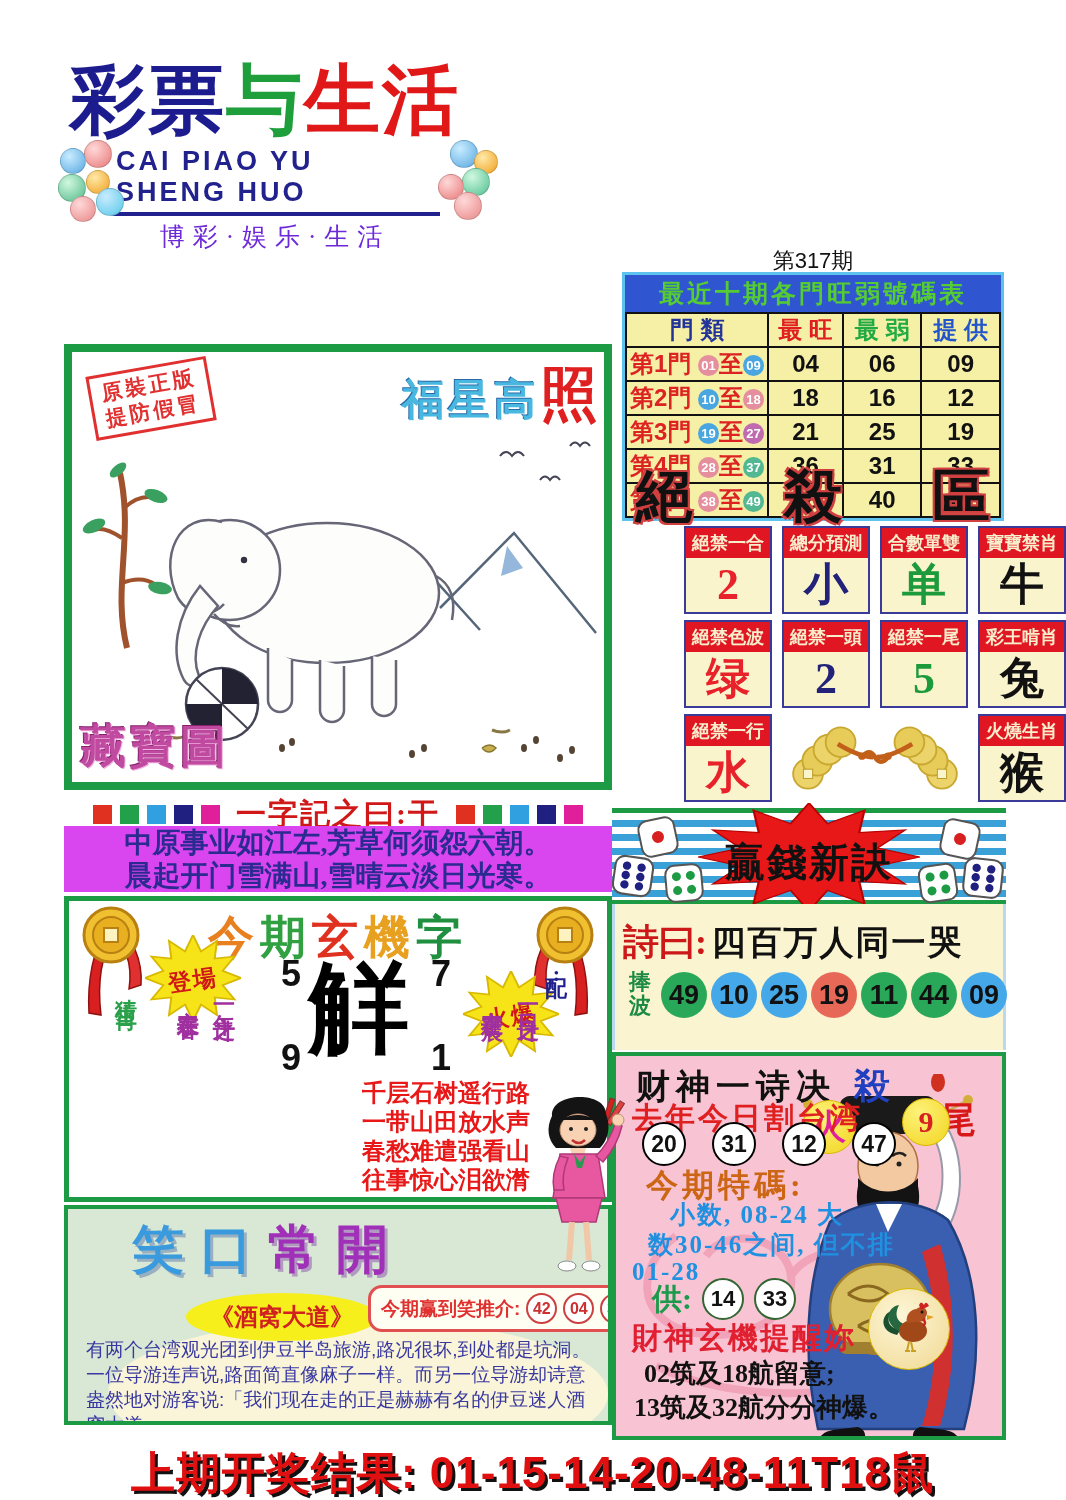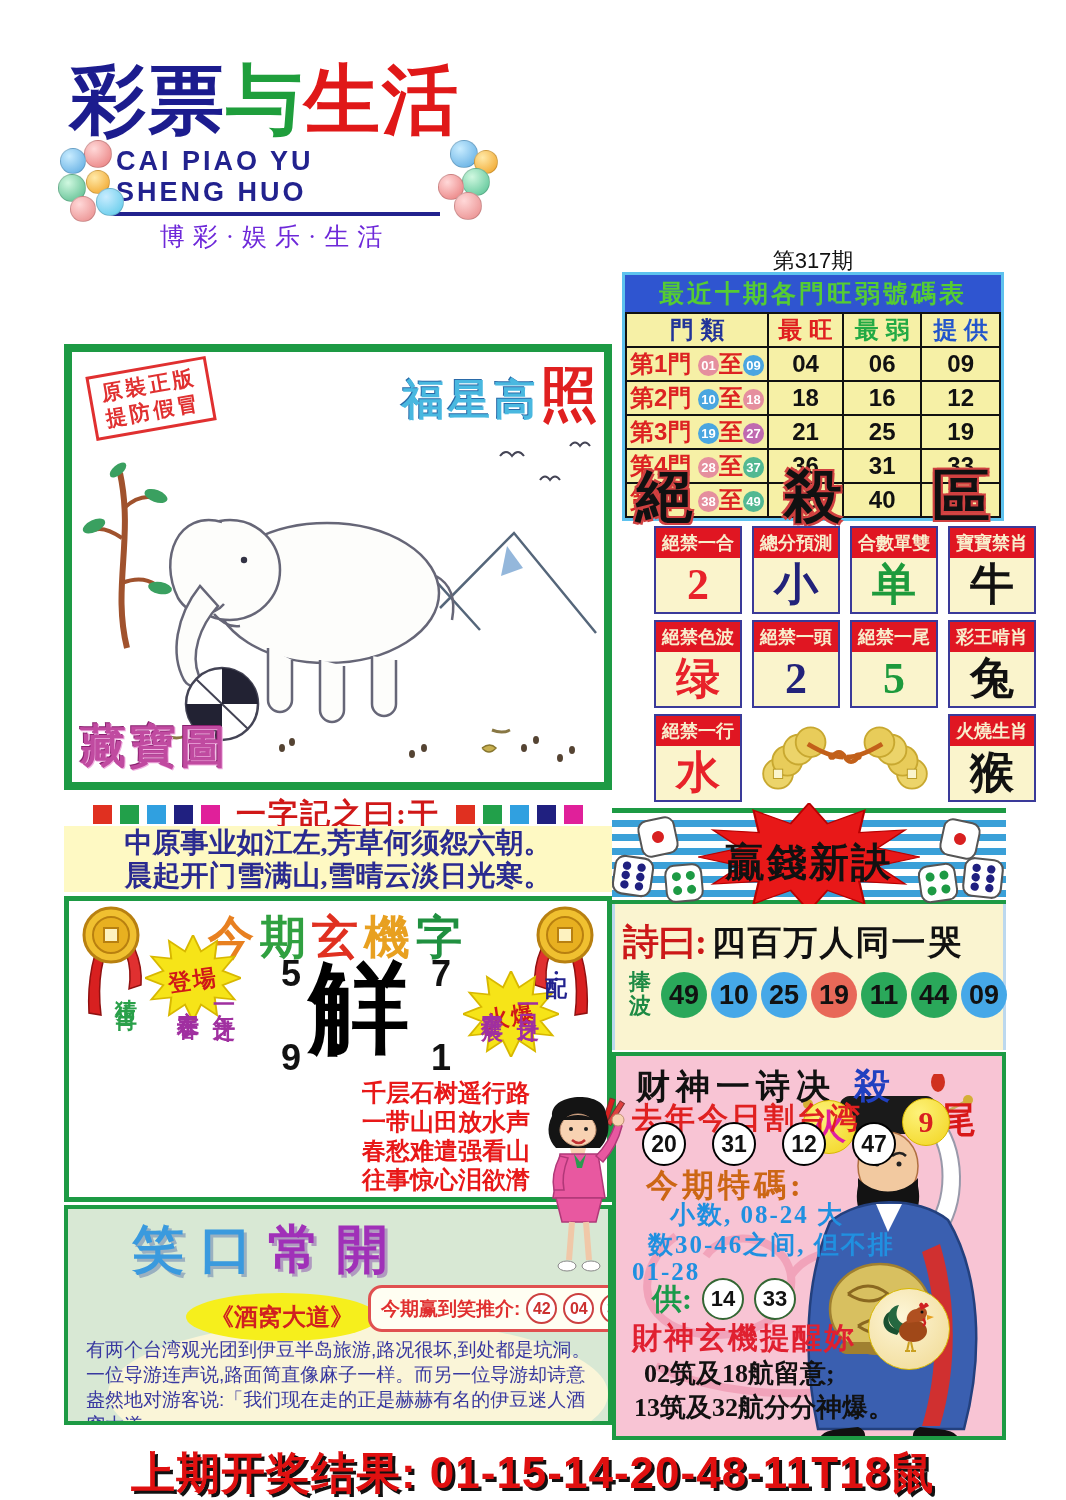--- a/index.html
+++ b/index.html
@@ -40,21 +40,21 @@
          padding:3px 10px;line-height:1.25;letter-spacing:3px;text-align:center;}
   .lucky1{font-size:42px;font-weight:bold;color:#49b8e0;letter-spacing:4px;
           text-shadow:-1px -1px 0 #2a6aa8,1px 1px 0 #fff;}
   .lucky2{font-size:58px;font-weight:bold;color:#e02020;}
   .map-cap{font-size:46px;font-weight:bold;color:#c04aa0;letter-spacing:4px;
            text-shadow:1px 1px 0 #f0b0e0,-1px -1px 0 #8a2070;}
   
   .sq{width:19px;height:19px;display:inline-block;}
   .ow-row{width:548px;display:flex;align-items:center;justify-content:center;gap:8px;}
   .ow-text{color:#d01818;font-size:30px;font-weight:bold;letter-spacing:2px;margin:0 8px;white-space:nowrap;}
-  .poembox{width:548px;height:66px;background:#fef9c3;color:#2a2a90;font-weight:bold;font-size:28px;
+  .poembox{width:548px;height:66px;background:#d946ef;color:#2a2a90;font-weight:bold;font-size:28px;
            text-align:center;line-height:33px;box-sizing:border-box;}
   
   .mys{border:5px solid #1d9a44;background:#fff;box-sizing:border-box;}
   .mys-title{font-size:46px;font-weight:bold;letter-spacing:6px;white-space:nowrap;}
   .star-badge{width:96px;height:86px;}
   .star-badge svg{position:absolute;left:0;top:0;}
   .star-txt{position:absolute;width:100%;text-align:center;top:30px;color:#d01818;font-size:23px;font-weight:bold;transform:rotate(-8deg);letter-spacing:2px;}
   .vtext{writing-mode:vertical-rl;text-orientation:upright;font-weight:bold;}
   .guess{color:#2aa04a;font-size:22px;letter-spacing:5px;}
   .purple{color:#a030a0;font-size:22px;letter-spacing:3px;}
@@ -180,21 +180,21 @@
     </tbody>
       </table>
   </div>
 
   <div class="abs kz-title serif" style="left:622px;top:458px;">
     <span>絕</span>
     <span>殺</span>
     <span>區</span>
   </div>
 
-  <div class="abs kz-grid" style="left:622px;top:526px;padding-left:32px;">
+  <div class="abs kz-grid" style="left:652px;top:526px;padding-left:32px;">
     <div class="kc">
         <div class="kc-h">絕禁一合</div>
         <div class="kc-v serif" style="color: rgb(232, 34, 42);">2</div>
       </div>
     <div class="kc">
         <div class="kc-h">總分預測</div>
         <div class="kc-v serif" style="color: rgb(34, 34, 122);">小</div>
       </div>
     <div class="kc">
         <div class="kc-h">合數單雙</div>

